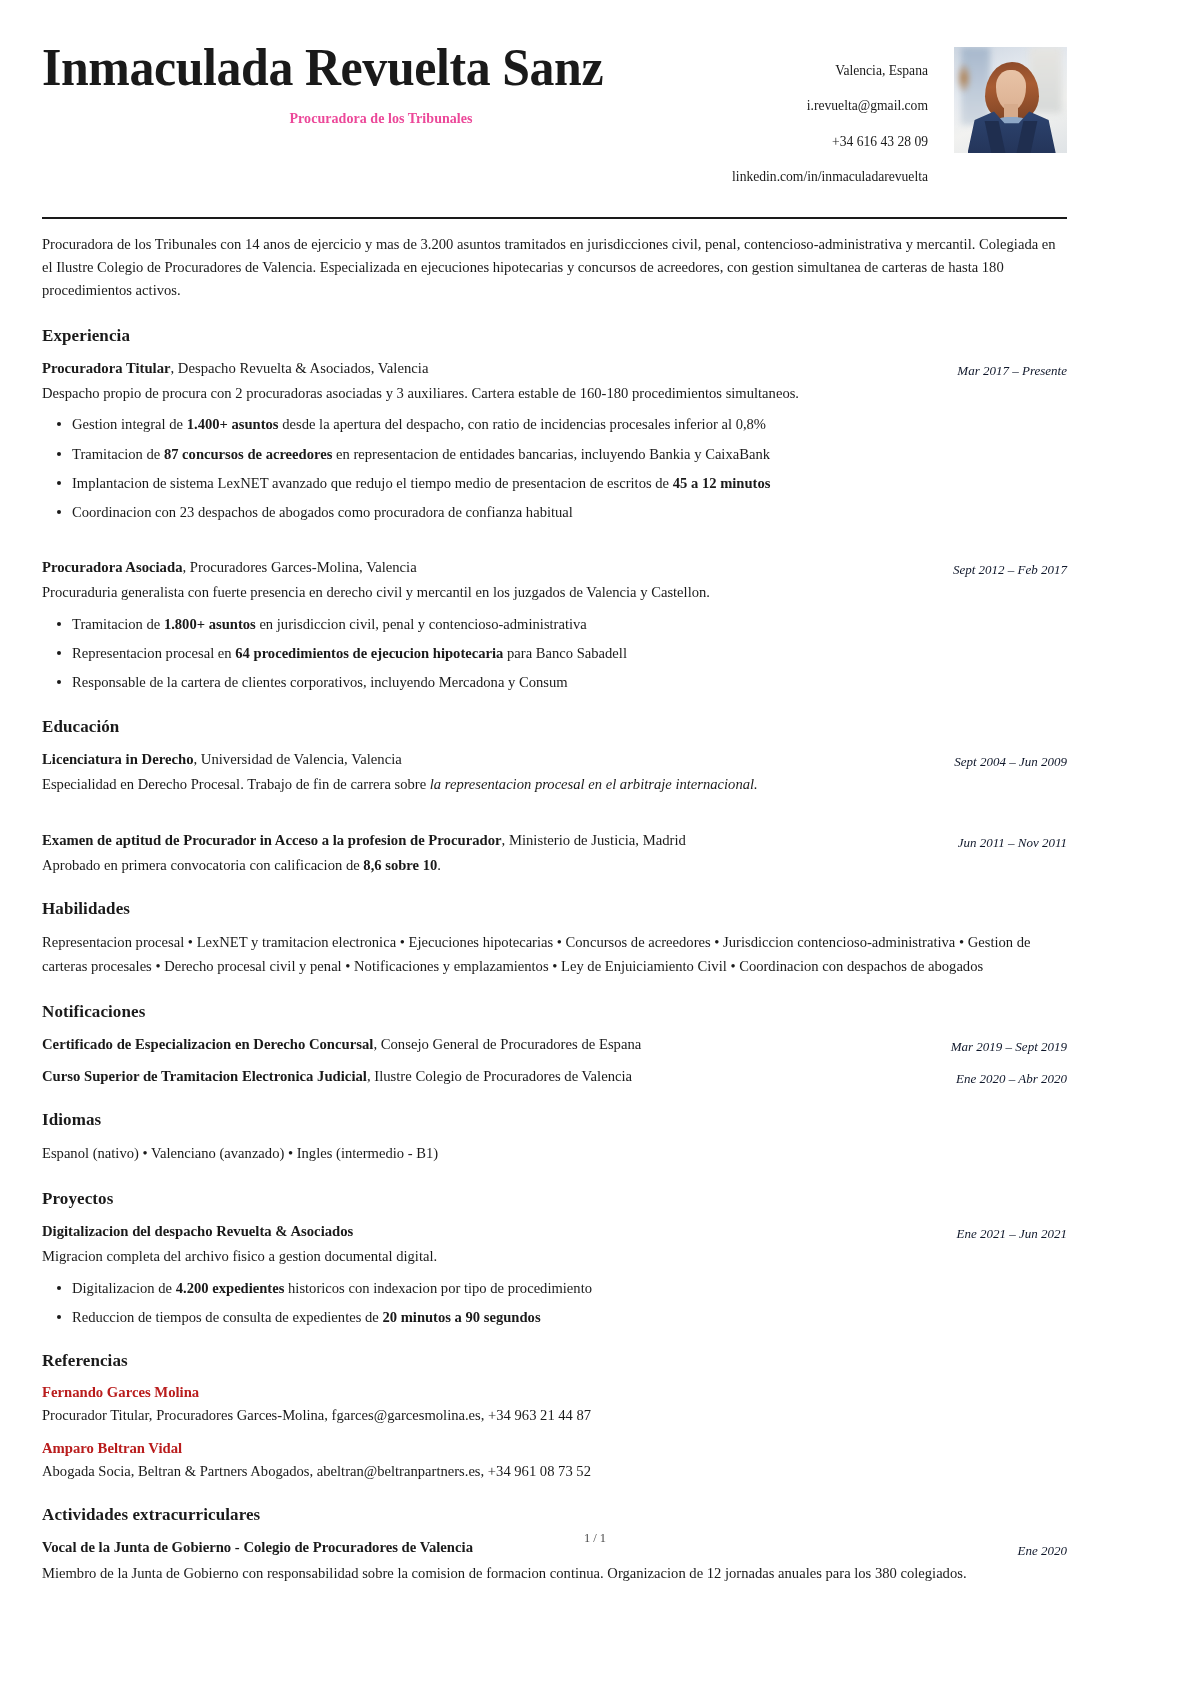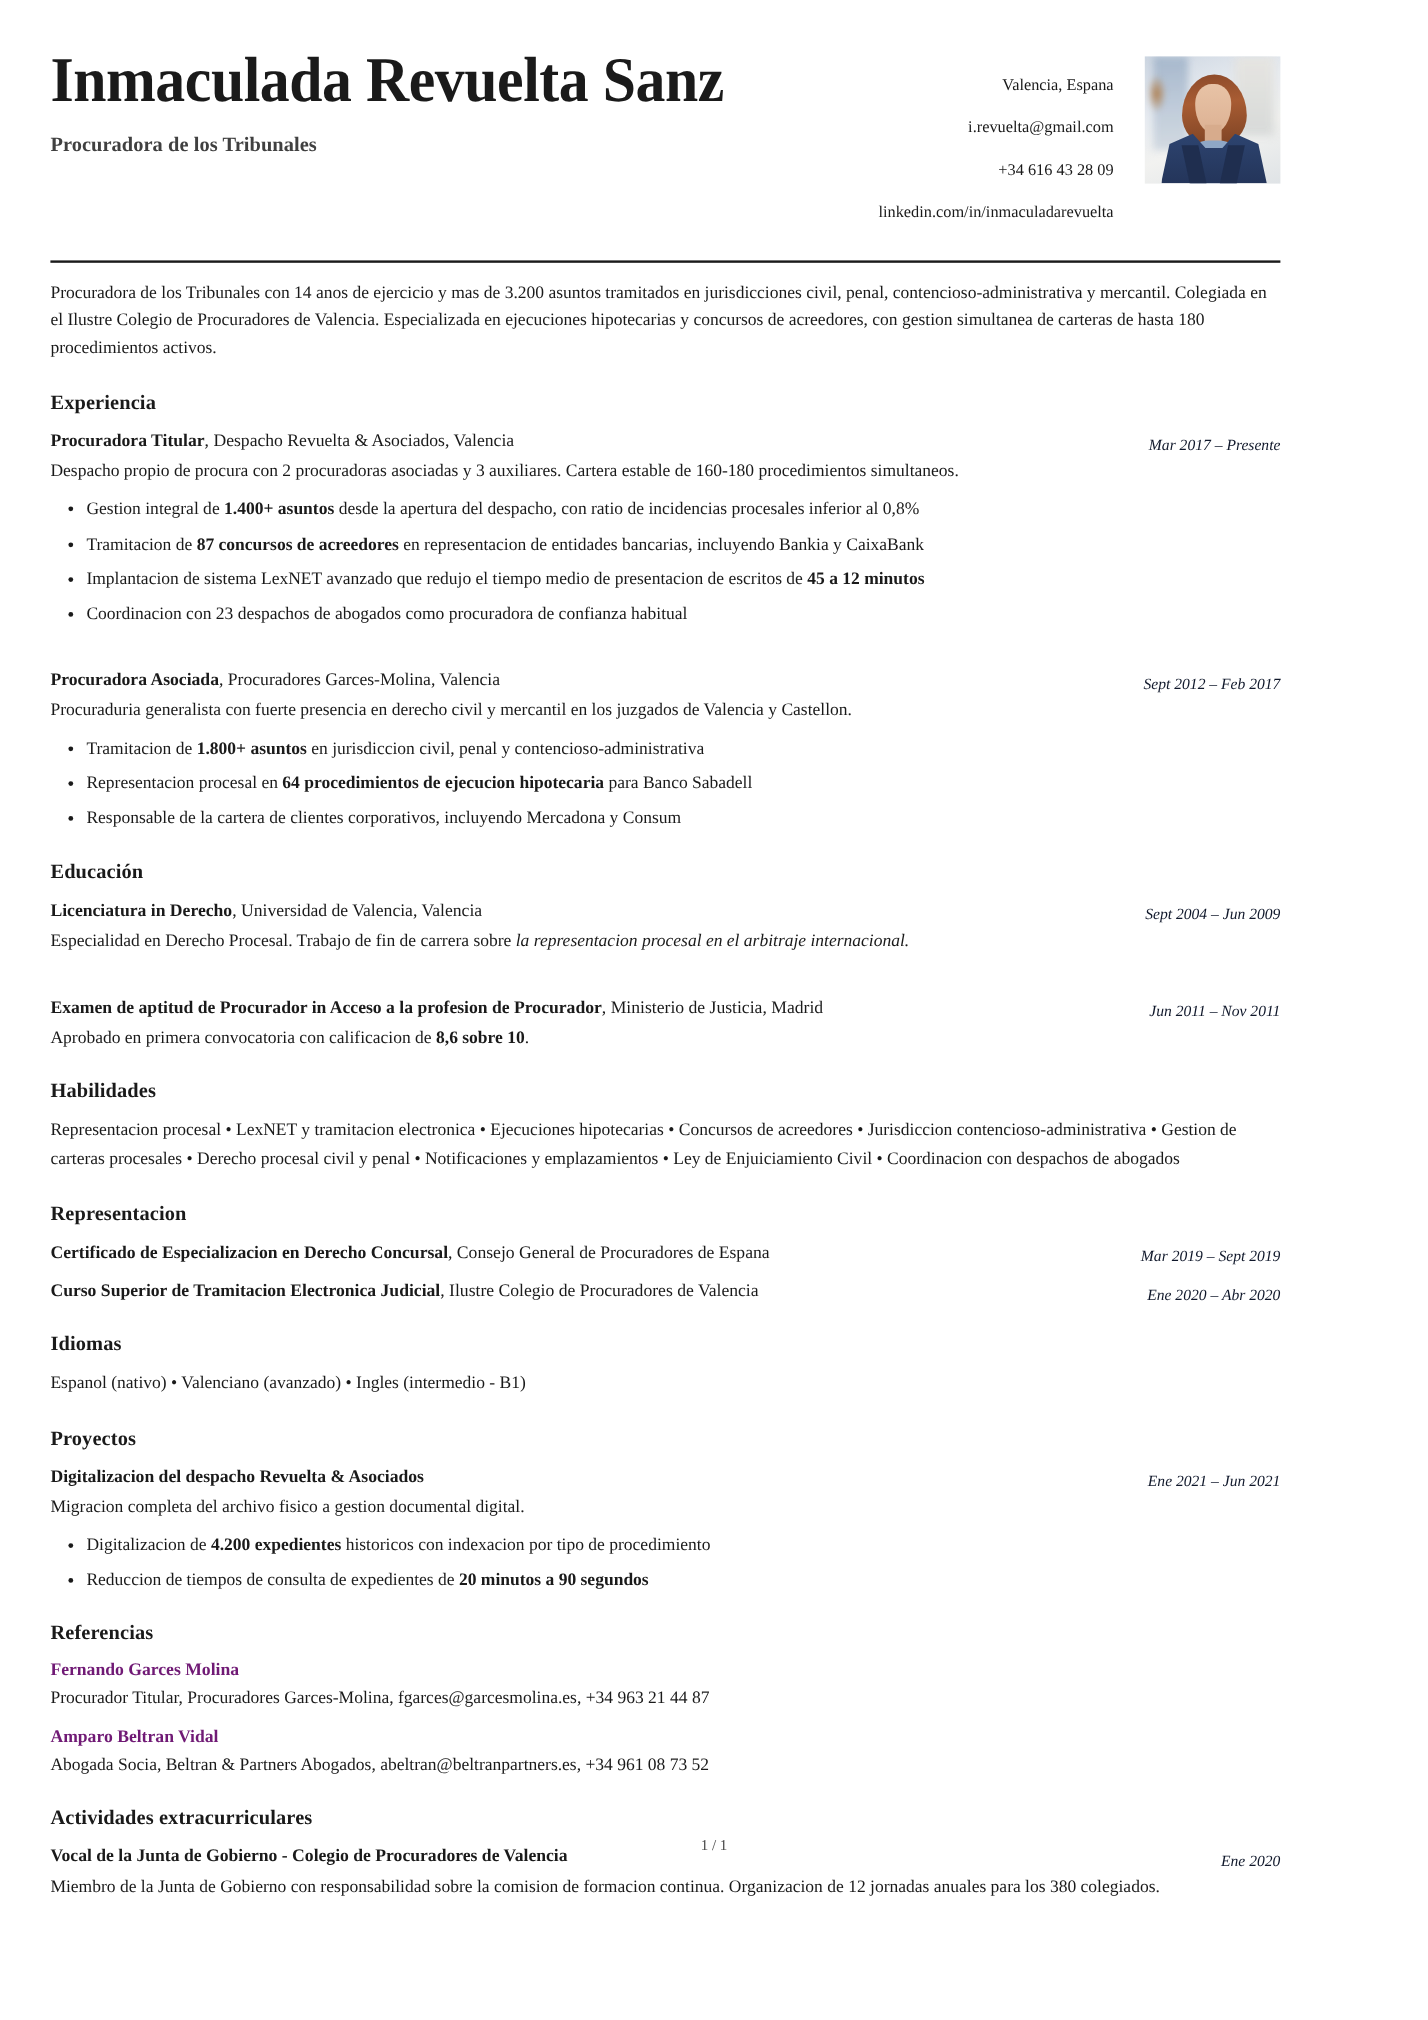--- a/index.html
+++ b/index.html
@@ -44,25 +44,26 @@
     line-height: 1.02;
     font-weight: bold;
     letter-spacing: -0.4px;
     color: #1a1a1a;
     margin: 0;
     transform: scaleX(0.94);
     transform-origin: left center;
     white-space: nowrap;
   }
   .job-title {
-    font-size: 17px;
+    font-size: 14px;
     font-weight: bold;
     margin-top: 17px;
-    color: #404040;
+    color: #ec4899;
     letter-spacing: 0.05px;
+    text-align: center;
   }
   .header-right {
     display: flex;
     align-items: flex-start;
     gap: 14px;
     padding-top: 13px;
     flex: 0 0 auto;
   }
   .contact {
     text-align: right;
@@ -224,21 +225,21 @@
     font-size: 14.6px;
     line-height: 1.62;
     color: #1a1a1a;
   }
 
   .ref-entry { margin-top: 13px; }
   .ref-entry:first-of-type { margin-top: 0; }
   .ref-name {
     font-size: 14.7px;
     font-weight: bold;
-    color: #701a75;
+    color: #b91c1c;
   }
   .ref-detail {
     font-size: 14.6px;
     line-height: 1.55;
     margin-top: 3px;
     color: #1a1a1a;
   }
 
   .footer {
     position: absolute;
@@ -344,21 +345,21 @@
         <div class="entry-sub"><span>Aprobado en primera convocatoria con calificacion de </span><b>8,6 sobre 10</b><span>.</span></div>
       </div>
     </div>
 
     <div class="section">
       <div class="section-title">Habilidades</div>
       <div class="skills-text">Representacion procesal • LexNET y tramitacion electronica • Ejecuciones hipotecarias • Concursos de acreedores • Jurisdiccion contencioso-administrativa • Gestion de carteras procesales • Derecho procesal civil y penal • Notificaciones y emplazamientos • Ley de Enjuiciamiento Civil • Coordinacion con despachos de abogados</div>
     </div>
 
     <div class="section">
-      <div class="section-title">Representacion</div>
+      <div class="section-title">Notificaciones</div>
 
       <div class="entry">
         <div class="entry-head">
           <div class="entry-heading">
             <b>Certificado de Especializacion en Derecho Concursal</b><span>, Consejo General de Procuradores de Espana</span>
           </div>
           <div class="entry-date">Mar 2019 – Sept 2019</div>
         </div>
       </div>
 

